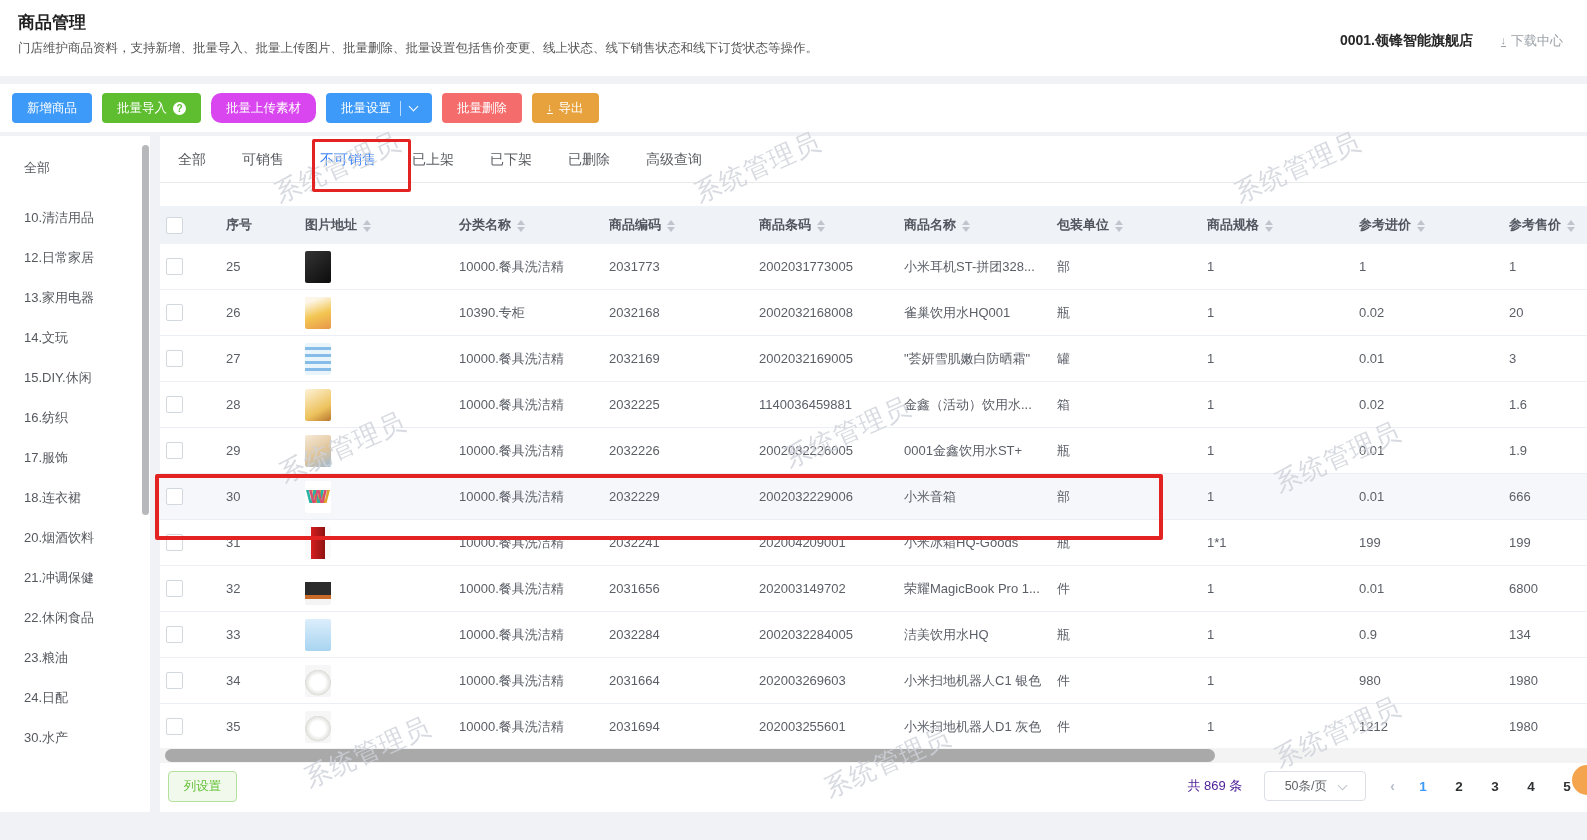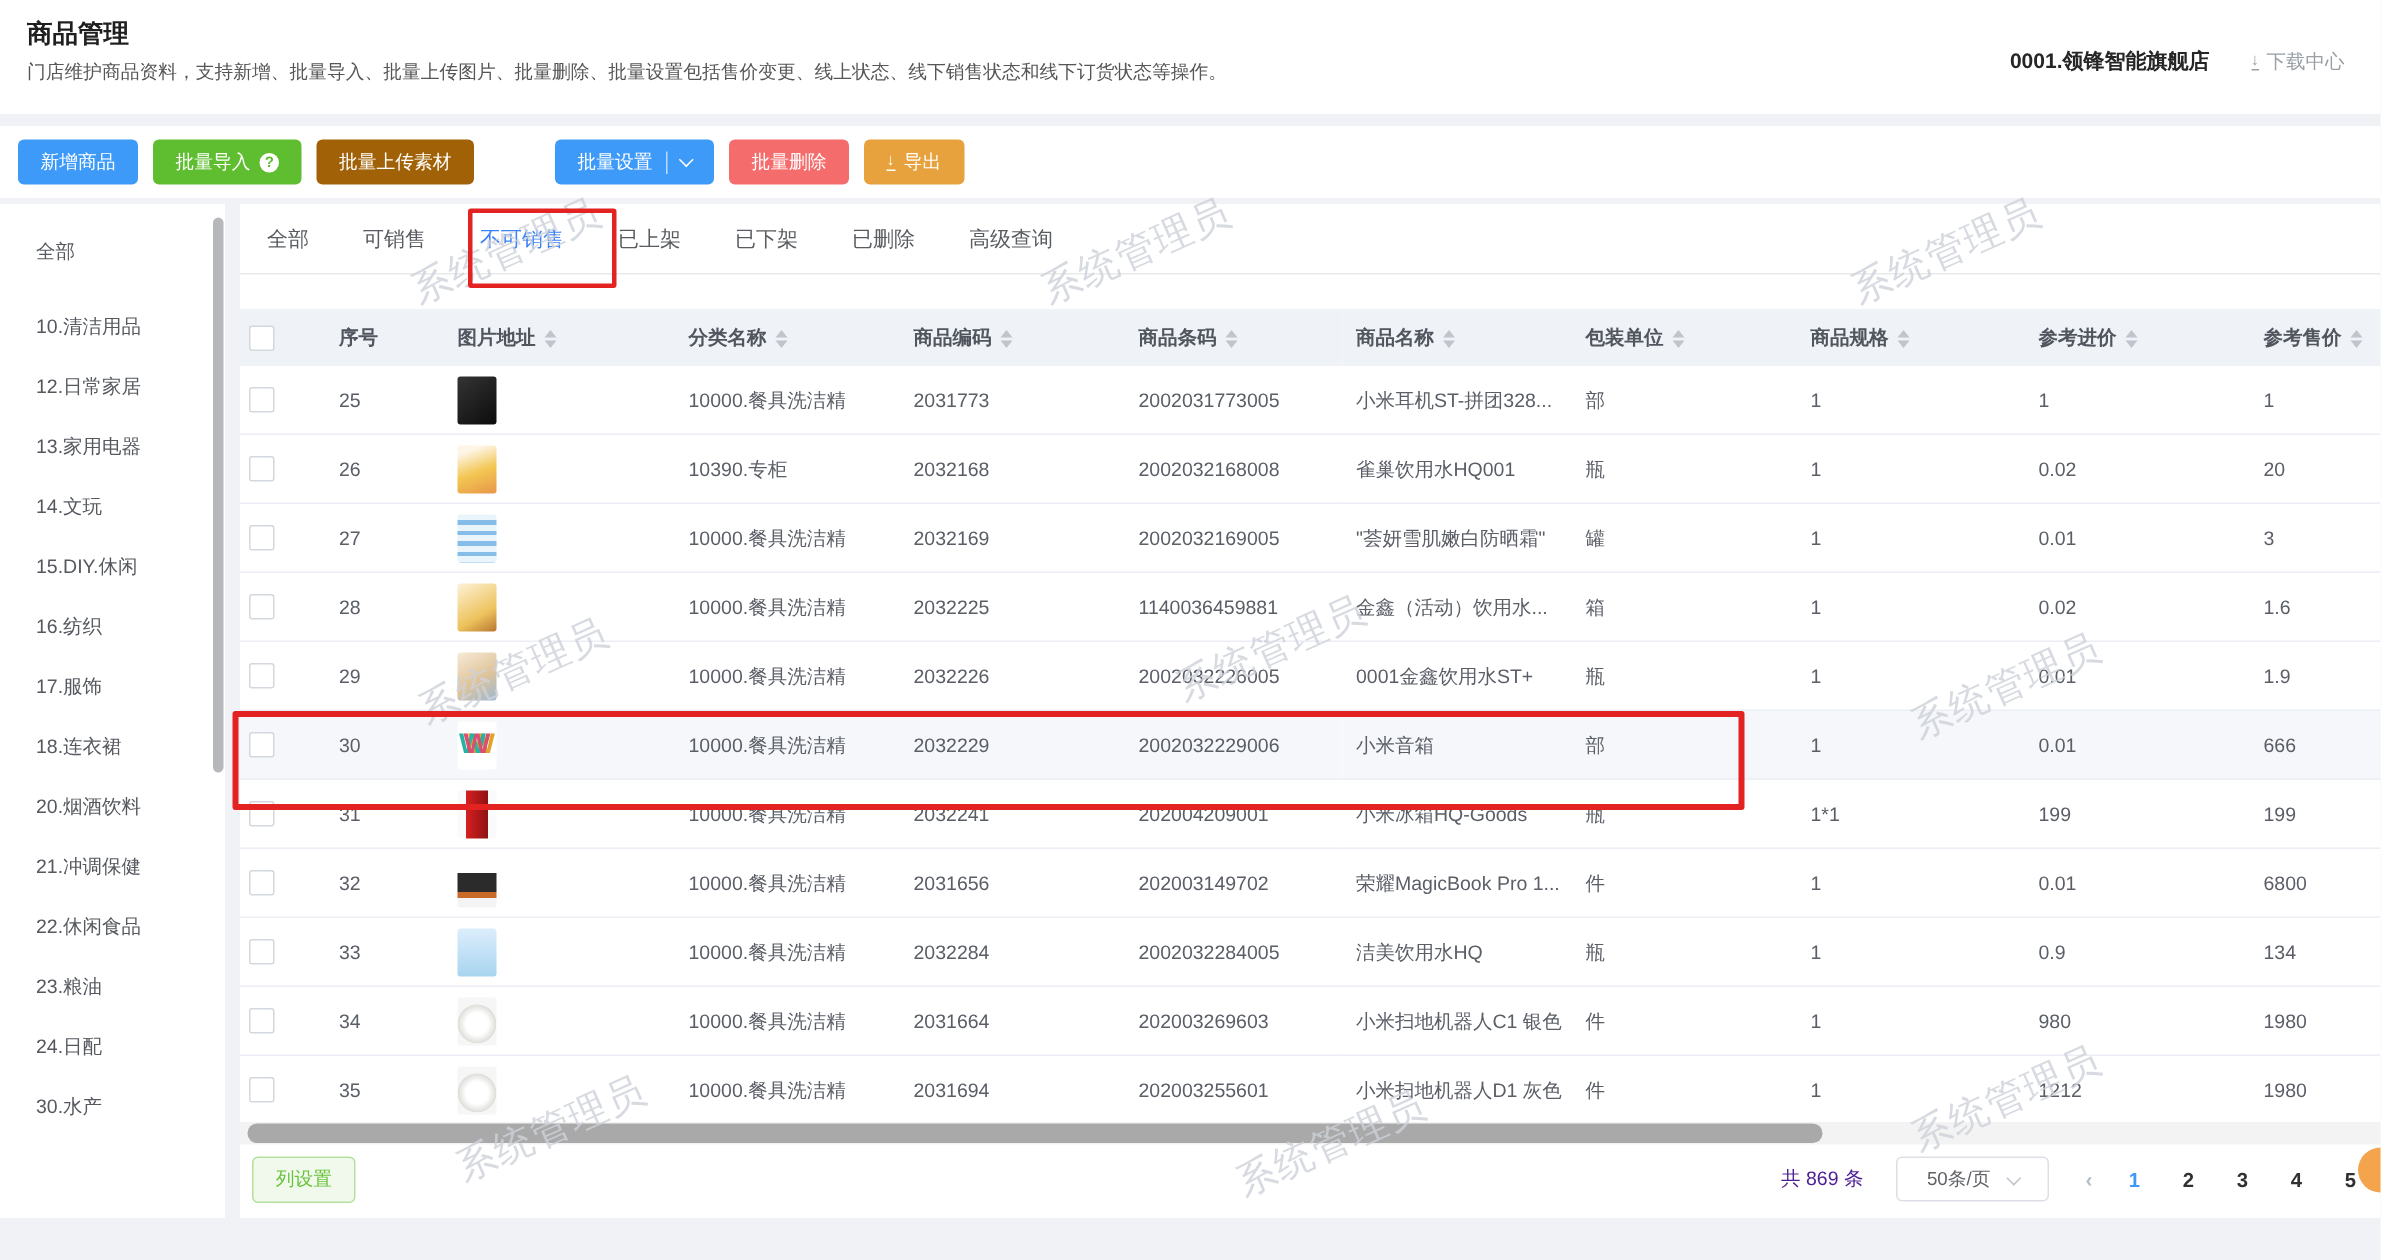--- a/index.html
+++ b/index.html
@@ -74,24 +74,24 @@
 </div>
 
 <div class="toolbar" id="toolbar">
     <button class="btn" style="background: rgb(61, 154, 248);">
       <span>新增商品</span>
     </button>
     <button class="btn" style="background: rgb(95, 190, 48);">
       <span>批量导入</span>
       <span class="q-badge">?</span>
     </button>
-    <button class="btn" style="background: #a16207;">
+    <button class="btn" style="background: #d946ef; border-radius: 10px;">
       <span>批量上传素材</span>
     </button>
-    <button class="btn" style="background: rgb(61, 154, 248); margin-left: 44px;">
+    <button class="btn" style="background: rgb(61, 154, 248);">
       <span>批量设置</span>
       <span class="vline"></span>
       <i class="chev"></i>
     </button>
     <button class="btn" style="background: rgb(245, 108, 108);">
       <span>批量删除</span>
     </button>
     <button class="btn" style="background: rgb(231, 162, 61);">
       <span class="ico-dl">↓</span>
       <span>导出</span>

